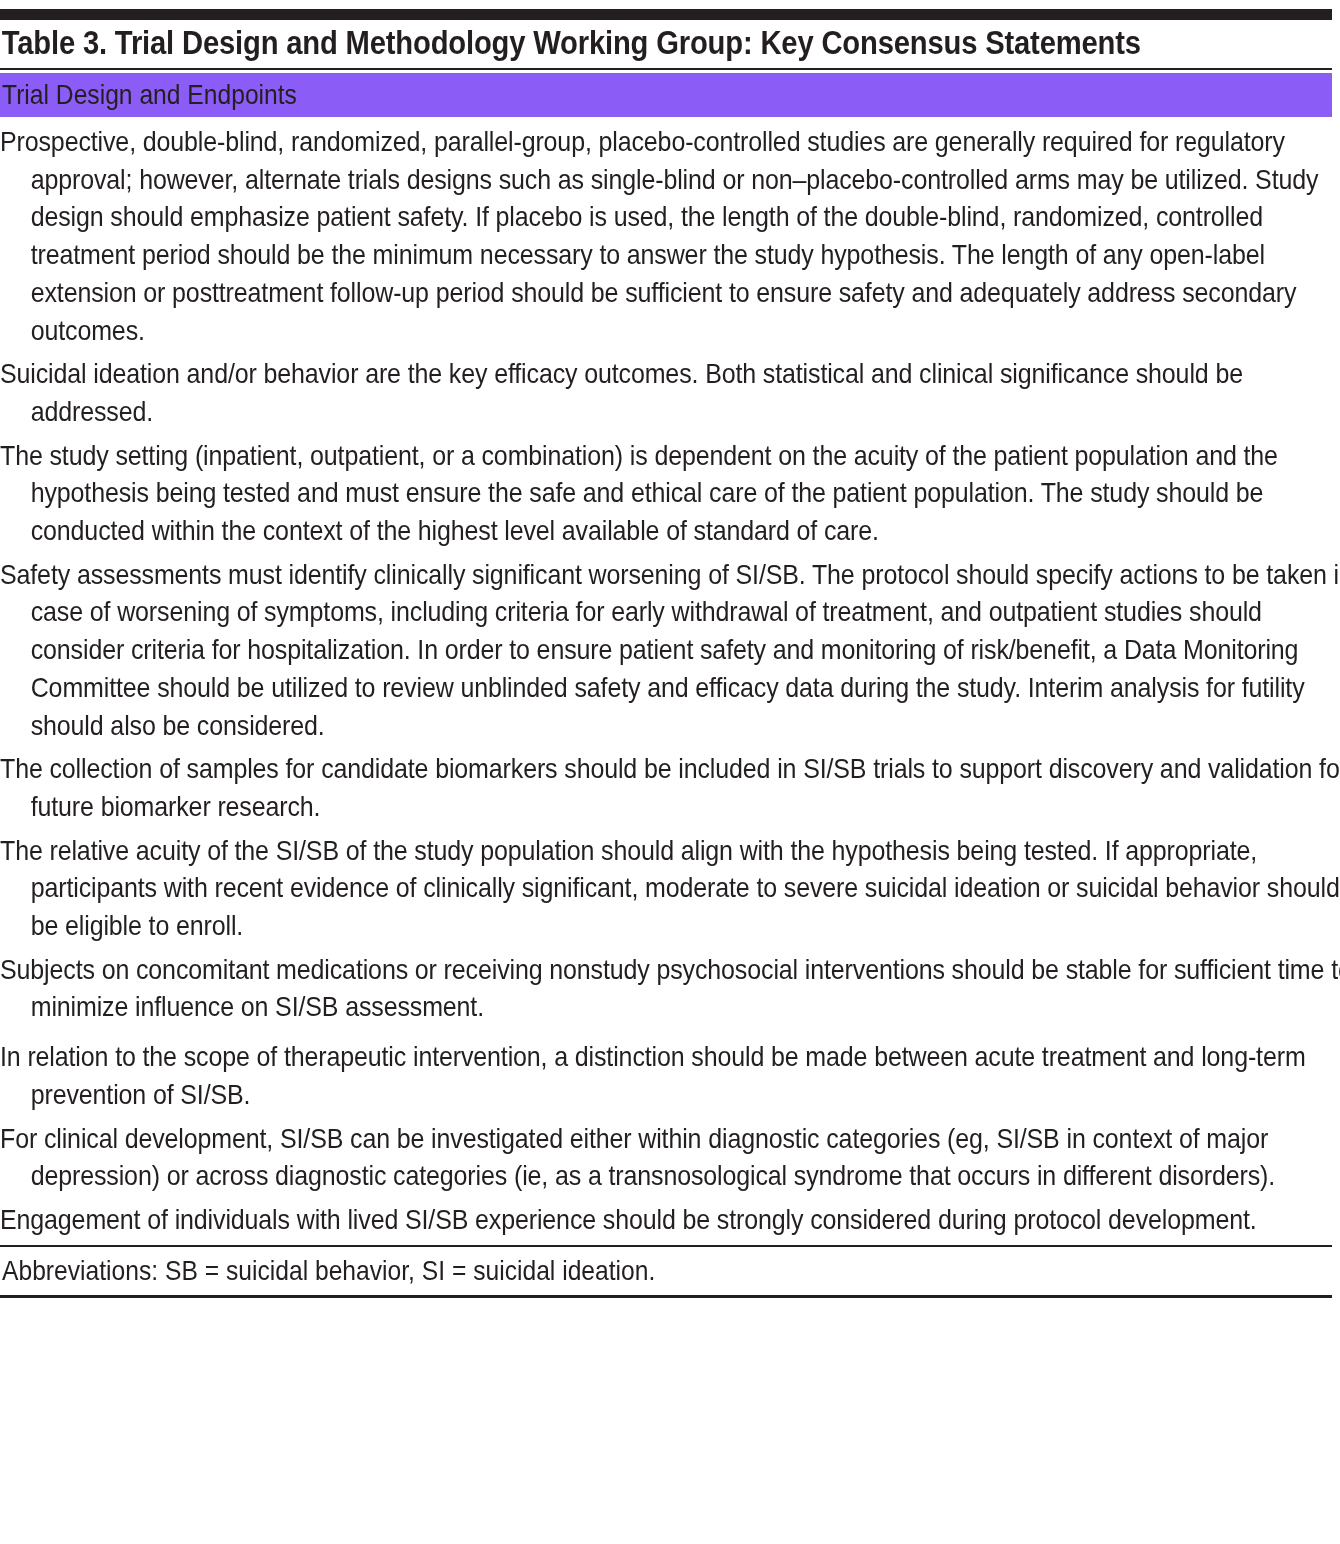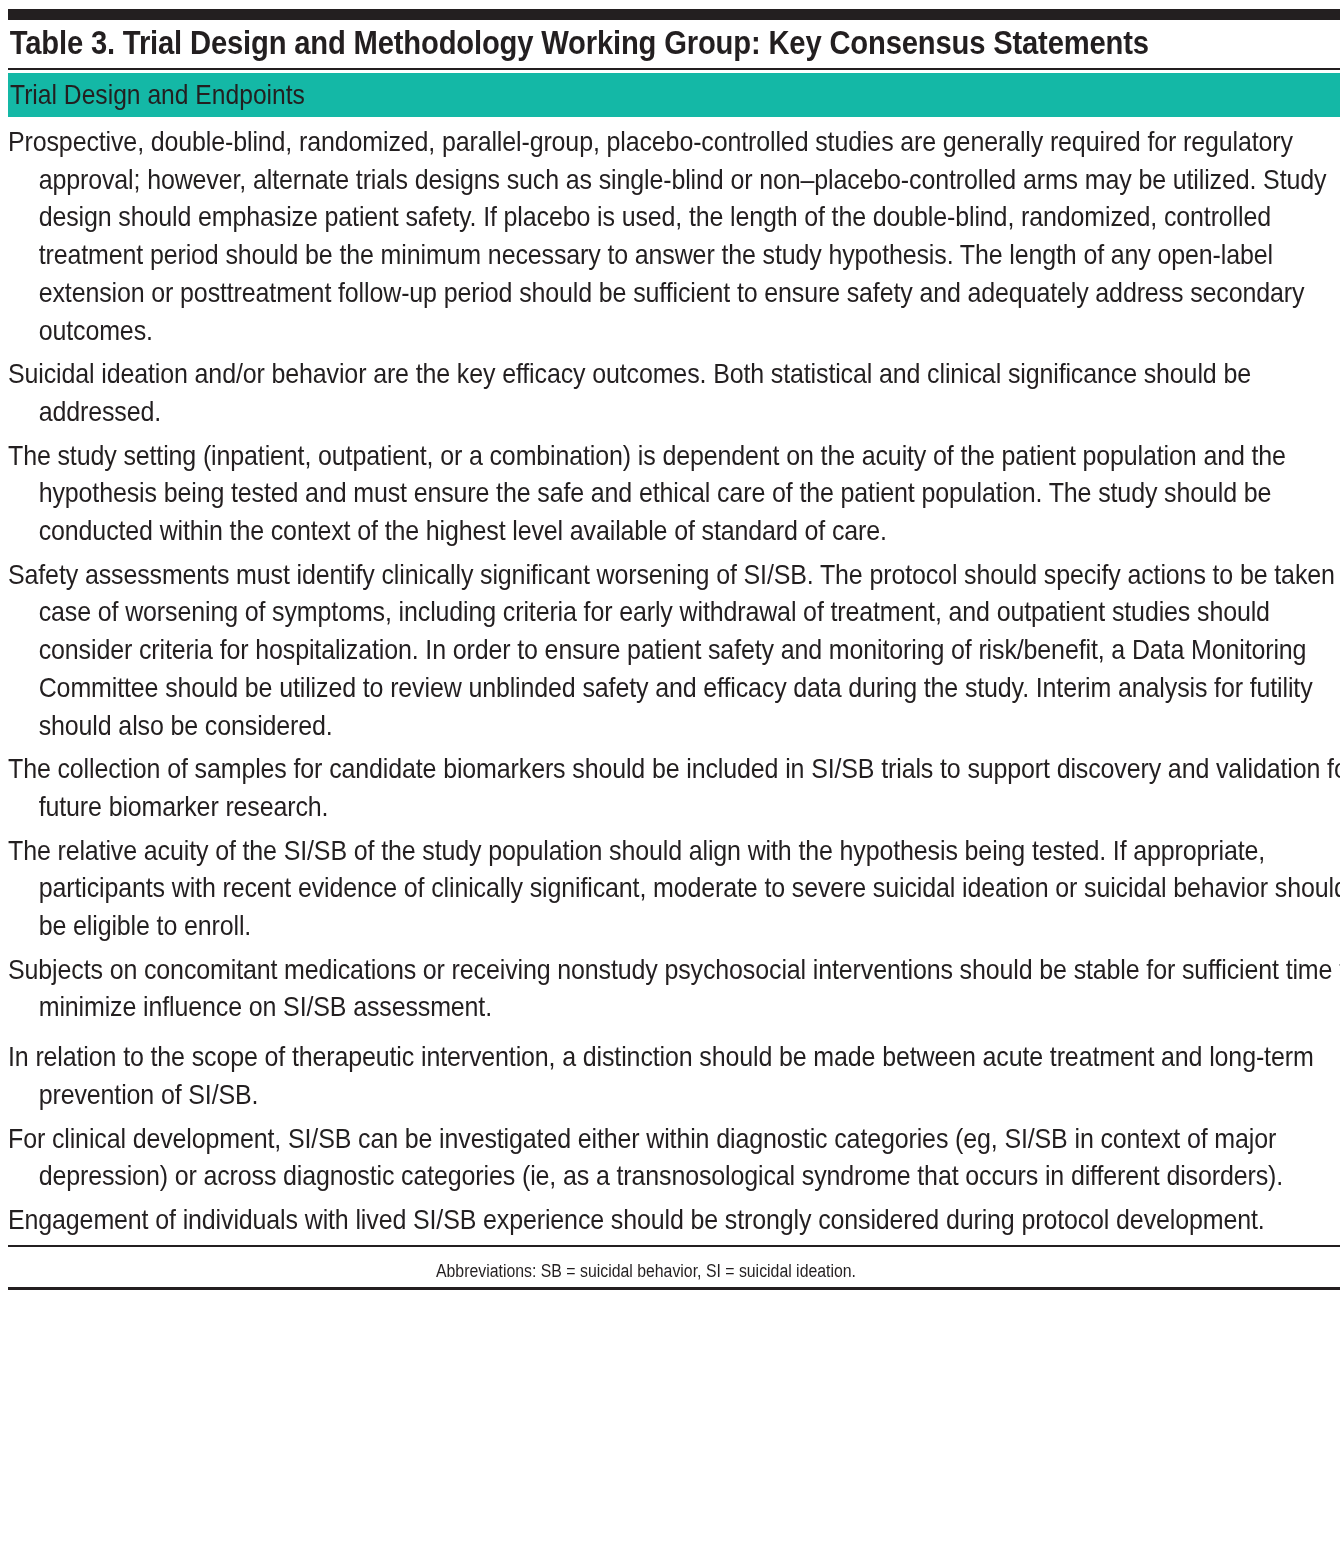--- a/index.html
+++ b/index.html
@@ -1,33 +1,33 @@
 <!DOCTYPE html>
 <html><head>
 <meta charset="utf-8">
 <style>
   html, body { margin: 0; padding: 0; background: #ffffff; }
   body { width: 1340px; height: 1544px; overflow: hidden; color: #231f20; }
-  .page { position: relative; width: 1332px; margin-left: 8px; }
+  .page { position: relative; width: 1332px; margin-left: 0; }
   .top-rule { height: 11px; background: #231f20; margin-top: 9px; }
   .title {
     font-family: "Liberation Sans", sans-serif;
     font-weight: bold;
     font-size: 33px;
     line-height: 46px;
     height: 46px;
     white-space: nowrap;
     transform-origin: 0 50%;
     transform: scaleX(0.885);
     letter-spacing: -0.2px;
     padding-left: 2px;
   }
   .title-rule { height: 2px; background: #231f20; margin-top: 2px; margin-bottom: 3px; }
   .section-header {
-    background: #14b8a6;
+    background: #8b5cf6;
     height: 44px;
     line-height: 44px;
     font-family: "Liberation Sans", sans-serif;
     font-size: 28px;
     padding-left: 2px;
     white-space: nowrap;
   }
   .section-header span { display: inline-block; transform-origin: 0 50%; transform: scaleX(0.88); }
   .statement {
     font-family: "Liberation Sans", sans-serif;
@@ -40,26 +40,25 @@
     width: 1510px;
     transform-origin: 0 0;
     transform: scaleX(0.877);
     letter-spacing: -0.15px;
     word-spacing: 0px;
   }
   .statements { padding-bottom: 4px; }
   .bottom-rule { height: 2px; background: #231f20; }
   .footnote {
     font-family: "Liberation Sans", sans-serif;
-    font-size: 18px;
+    font-size: 28px;
     line-height: 48px;
-    height: 40px;
+    height: 48px;
     padding-left: 2px;
     white-space: nowrap;
-    text-align: center;
   }
   .footnote span { display: inline-block; transform-origin: 0 50%; transform: scaleX(0.88); }
   .end-rule { height: 3px; background: #231f20; }
 </style>
 </head>
 <body>
 
 <div class="page">
   <div class="top-rule"></div>
   <div class="title">Table 3. Trial Design and Methodology Working Group: Key Consensus Statements</div>

